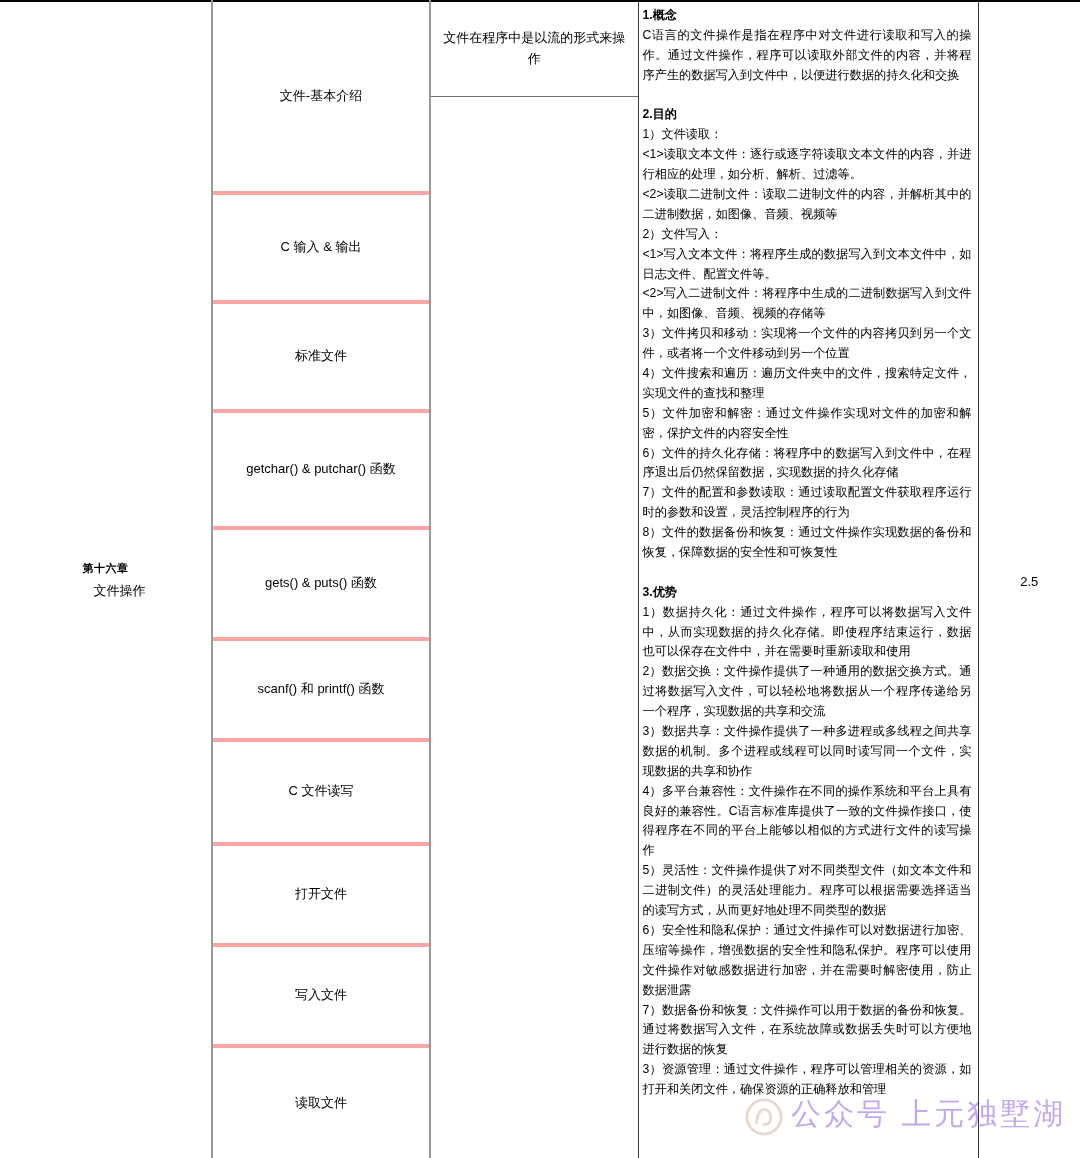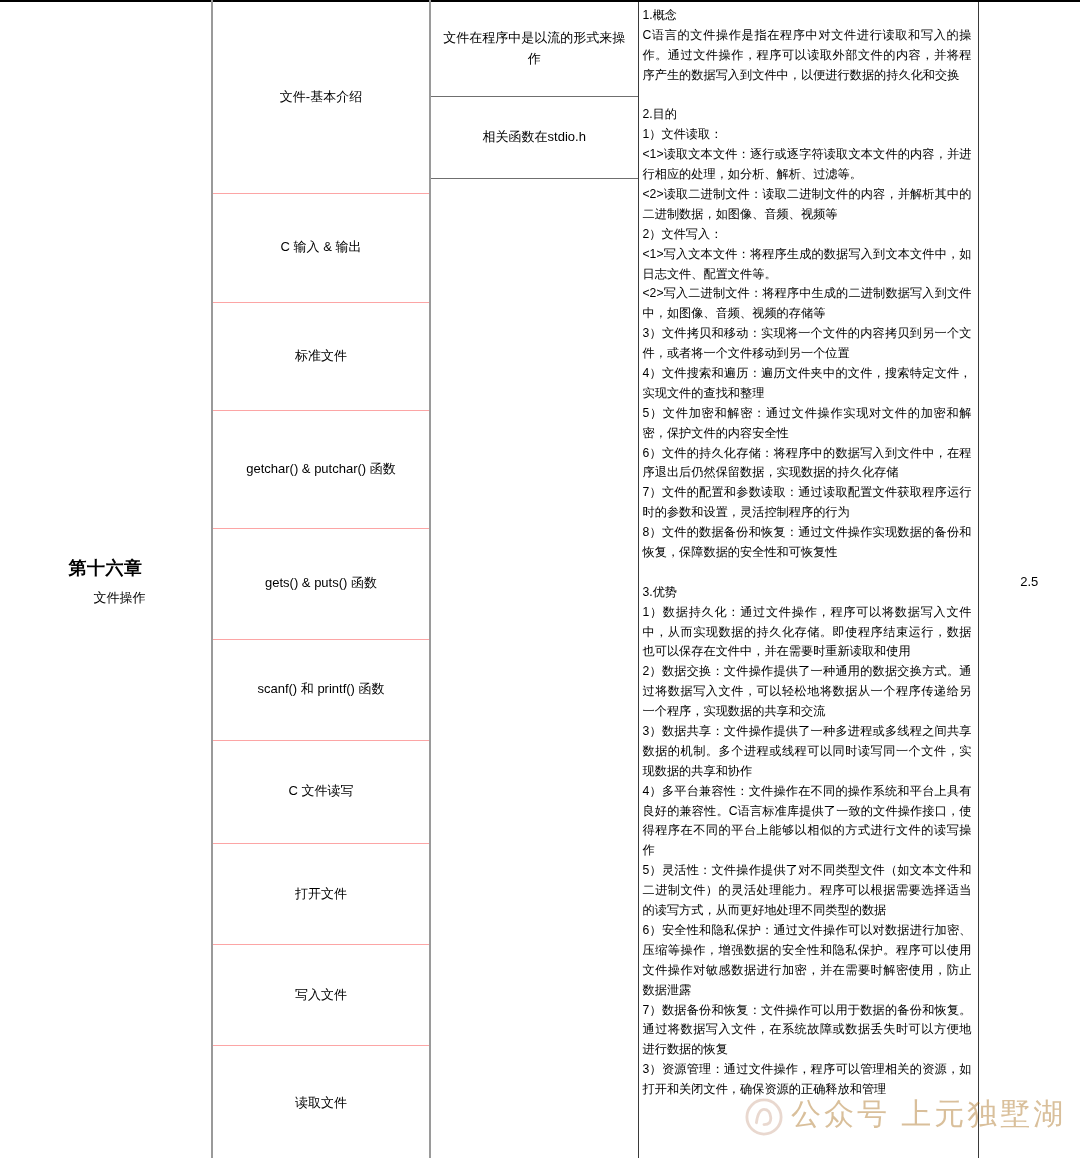--- a/index.html
+++ b/index.html
@@ -48,23 +48,22 @@
     text-align: center;
     vertical-align: middle;
   }
   .chapter-wrap {
     line-height: 1.9;
     font-size: 13px;
   }
   .chapter-num {
     font-weight: bold;
     display: block;
-    font-size: 18px;
+    font-size: 11px;
     letter-spacing: .5px;
-    font-family: Liberation Mono, monospace;
   }
   .chapter-name {
     display: block;
     font-size: 13px;
     font-weight: normal;
     margin-left: 28px;
   }
 
   
   .col-topics {
@@ -75,21 +74,21 @@
   table.topics {
     border-collapse: collapse;
     table-layout: fixed;
     width: 100%;
     height: 1158px;
   }
   table.topics td {
     text-align: center;
     font-size: 13px;
     vertical-align: middle;
-    border-bottom: 1px solid #fca5a5;
+    border-bottom: 4px solid #fca5a5;
     line-height: 1.6;
     padding: 0 6px;
   }
   table.topics tr:last-child td { border-bottom: none; }
 
   
   .col-notes {
     width: 208px;
     padding: 0;
     vertical-align: top;
@@ -121,21 +120,21 @@
     line-height: 1.63;
     text-align: justify;
     text-justify: inter-ideograph;
     word-break: break-all;
   }
   .body-flow p {
     margin: 0;
     padding: 0;
   }
   .body-flow p.heading {
-    font-weight: normal;
+    font-weight: bold;
   }
   .body-flow p.spacer {
     height: 1.63em;
   }
 
   
   .col-hours {
     width: 102px;
     text-align: center;
     font-size: 13px;
@@ -151,21 +150,21 @@
     height: 64px;
     pointer-events: none;
     opacity: .40;
   }
   .wm-text {
     position: absolute;
     left: 46px;
     top: 6px;
     font-size: 30px;
     letter-spacing: 3px;
-    color: #a16207;
+    color: #6d28d9;
     white-space: nowrap;
     font-family: "Liberation Sans", "DejaVu Sans", sans-serif;
   }
   .wm-logo {
     position: absolute;
     left: 0px;
     top: 10px;
     width: 38px;
     height: 38px;
   }
@@ -221,23 +220,20 @@
                 </tr>
         </tbody>
             </table>
       </td>
 
       <td class="col-notes vline-dark-r">
         <table class="notes">
           <tbody>
                 <tr style="height:94px">
                   <td>文件在程序中是以流的形式来操作</td>
-                </tr>
-          <tr style="height:82px">
-                  <td>相关函数在stdio.h</td>
                 </tr>
           <tr>
                   <td class="blank"></td>
                 </tr>
         </tbody>
             </table>
       </td>
 
       <td class="col-body vline-dark-r">
         <div class="body-flow">

